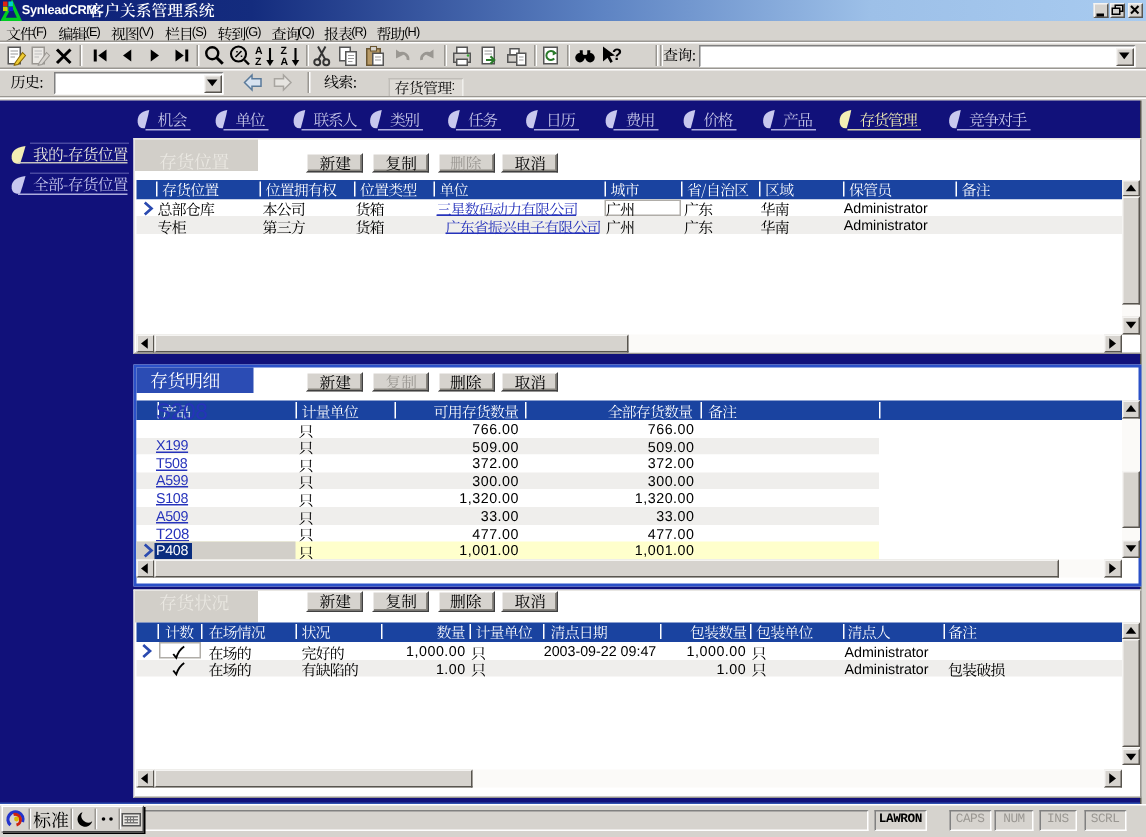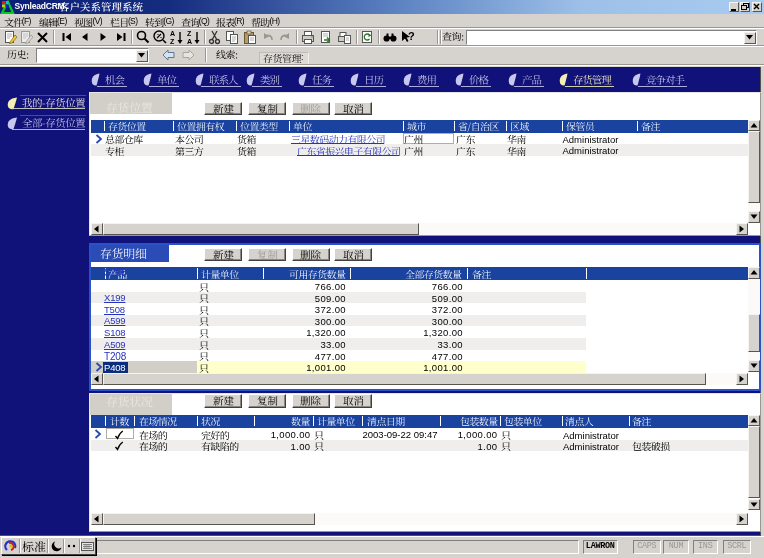--- a/index.html
+++ b/index.html
@@ -615,21 +615,21 @@
       <use href="#g98" transform="translate(37.6,9.3) scale(0.01000,-0.01000)"></use>
       <use href="#g114" transform="translate(47.0,9.3) scale(0.01000,-0.01000)"></use>
     </svg>
     <div style="position:absolute;left:466.5px;top:268px;width:1px;height:10.5px;background:#fff;"></div>
     <svg class="ct" style="left:471.5px;top:268.5px;" width="21" height="12" fill="#fff">
       <use href="#g82" transform="translate(0.0,9.3) scale(0.01000,-0.01000)"></use>
       <use href="#g83" transform="translate(9.4,9.3) scale(0.01000,-0.01000)"></use>
     </svg>
     <div style="position:absolute;left:586px;top:268px;width:1px;height:10.5px;background:#fff;"></div>
     <div style="position:absolute;left:91px;top:280px;width:495px;height:11.6px;background:#fff;"></div>
-    <div class="at " style="left:104px;top:267px;font-size:10px;color:#2633bb;letter-spacing:-0.2px;">S208</div>
+    <div class="at " style="left:104px;top:267px;font-size:15px;color:#2633bb;letter-spacing:-0.2px;">S208</div>
     <svg class="ct" style="left:198.5px;top:281.5px;" width="12" height="12" fill="#000">
       <use href="#g116" transform="translate(0.0,9.3) scale(0.01000,-0.01000)"></use>
     </svg>
     <div class="at" style="left:286px;top:282px;width:60px;text-align:right;font-size:9.5px;color:#000;letter-spacing:0.35px;">766.00</div>
     <div class="at" style="left:403px;top:282px;width:60px;text-align:right;font-size:9.5px;color:#000;letter-spacing:0.35px;">766.00</div>
     <div style="position:absolute;left:91px;top:291.6px;width:495px;height:11.6px;background:#efeeec;"></div>
     <div class="at " style="left:104px;top:293.2px;font-size:9.5px;color:#2633bb;text-decoration:underline;letter-spacing:-0.2px;">X199</div>
     <svg class="ct" style="left:198.5px;top:293.1px;" width="12" height="12" fill="#000">
       <use href="#g116" transform="translate(0.0,9.3) scale(0.01000,-0.01000)"></use>
     </svg>

